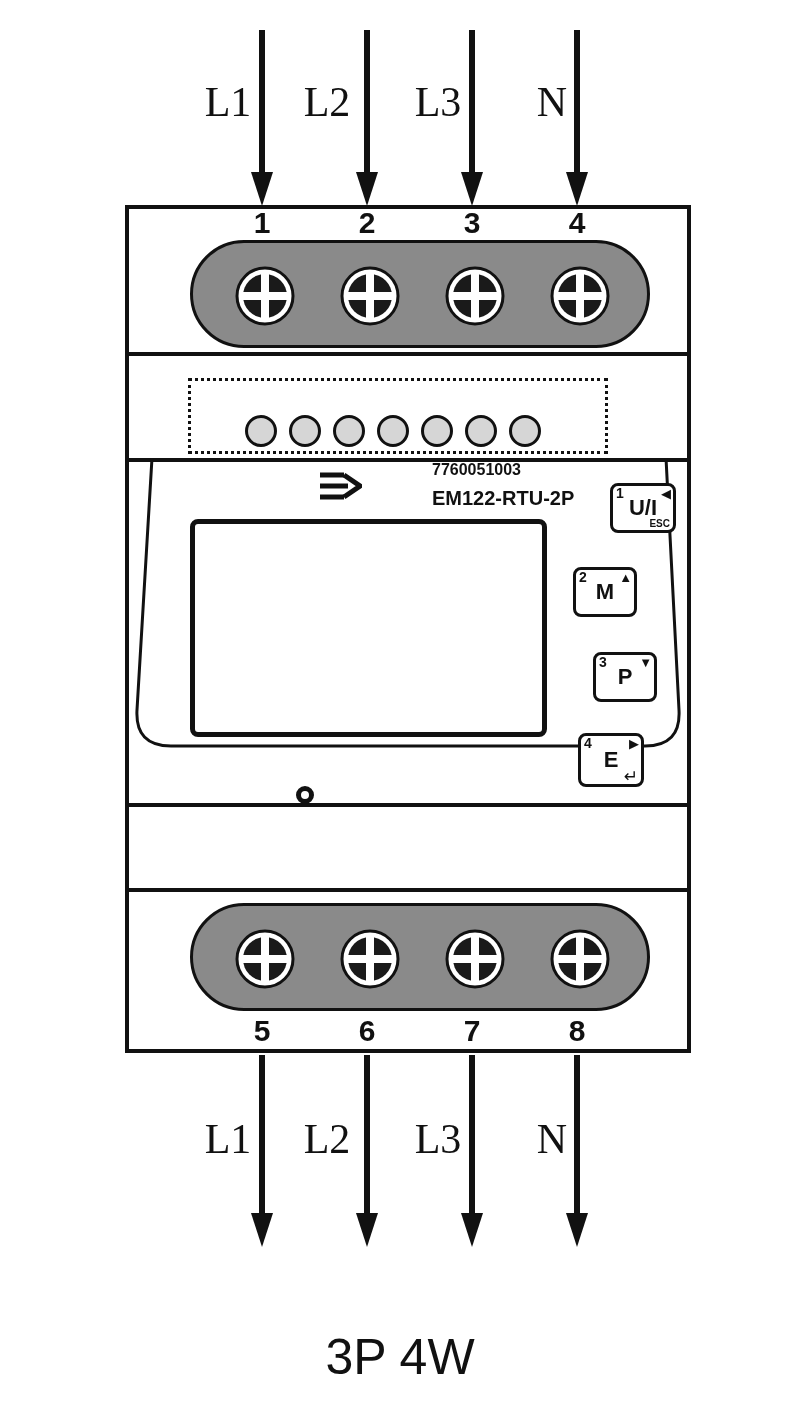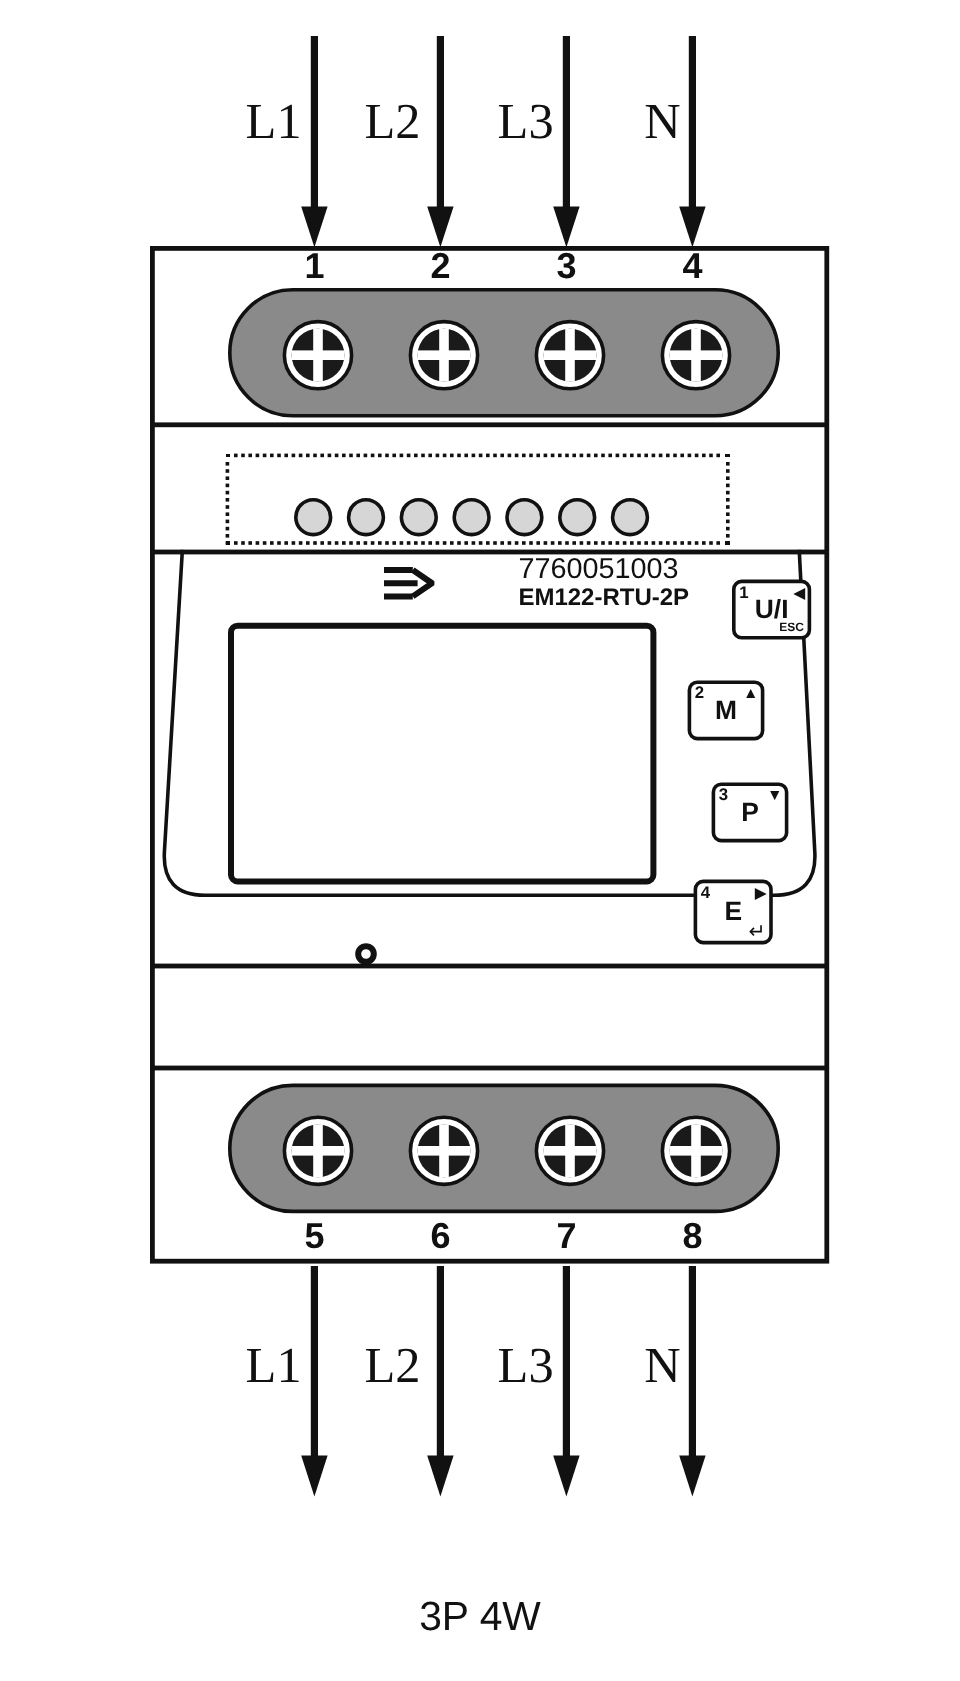--- a/index.html
+++ b/index.html
@@ -30,37 +30,37 @@
     background:var(--terminal_block);border:3px solid var(--line);
     border-radius:56px;box-sizing:border-box;}
   .screw{position:absolute;width:62px;height:62px;}
   .led-window{position:absolute;left:188px;top:378px;width:420px;height:76px;
     border:3px dotted var(--line);box-sizing:border-box;}
   .led{position:absolute;width:32px;height:32px;border-radius:50%;
     background:var(--led_circle);border:3px solid var(--line);box-sizing:border-box;}
   .brand{position:absolute;left:142px;top:473px;font-size:28px;font-weight:800;
     font-style:italic;letter-spacing:-0.5px;}
   .logo-mark{position:absolute;left:318px;top:468px;}
-  .pn{position:absolute;left:432px;top:461px;font-size:24px;font-weight:400;}
+  .pn{position:absolute;left:432px;top:461px;font-size:16px;font-weight:700;}
   .model{position:absolute;left:432px;top:487px;font-size:20px;font-weight:700;}
   .lcd{position:absolute;left:190px;top:519px;width:357px;height:218px;
     border:5px solid var(--line);border-radius:8px;background:var(--bg);box-sizing:border-box;}
   .face-svg{position:absolute;left:125px;top:458px;}
   .btn{position:absolute;background:var(--bg);border:3px solid var(--line);
     border-radius:8px;box-sizing:border-box;}
   .btn .idx{position:absolute;top:0;left:3px;font-size:14px;font-weight:700;line-height:1;}
   .btn .lbl{position:absolute;left:0;right:0;top:50%;transform:translateY(-50%);
     text-align:center;font-size:22px;font-weight:600;}
   .btn .arr{position:absolute;top:1px;right:2px;font-size:13px;line-height:1;}
   .btn .sub{position:absolute;bottom:1px;right:3px;font-size:10px;font-weight:700;line-height:1;}
   .btn .sub-big{position:absolute;bottom:-1px;right:3px;font-size:17px;line-height:1;}
   .status-led{position:absolute;left:296px;top:786px;width:18px;height:18px;
     border-radius:50%;border:5px solid var(--line);background:var(--bg);box-sizing:border-box;}
   .caption{position:absolute;left:0;top:1328px;width:800px;text-align:center;
-    font-size:34px;color:var(--line);}
+    font-size:50px;color:var(--line);}
 </style>
 </head>
 <body>
 
 <div class="canvas">
 
   <div class="wire" style="left:259px;top:30px;height:145px"></div>
   <div class="wire" style="left:364px;top:30px;height:145px"></div>
   <div class="wire" style="left:469px;top:30px;height:145px"></div>
   <div class="wire" style="left:574px;top:30px;height:145px"></div>

